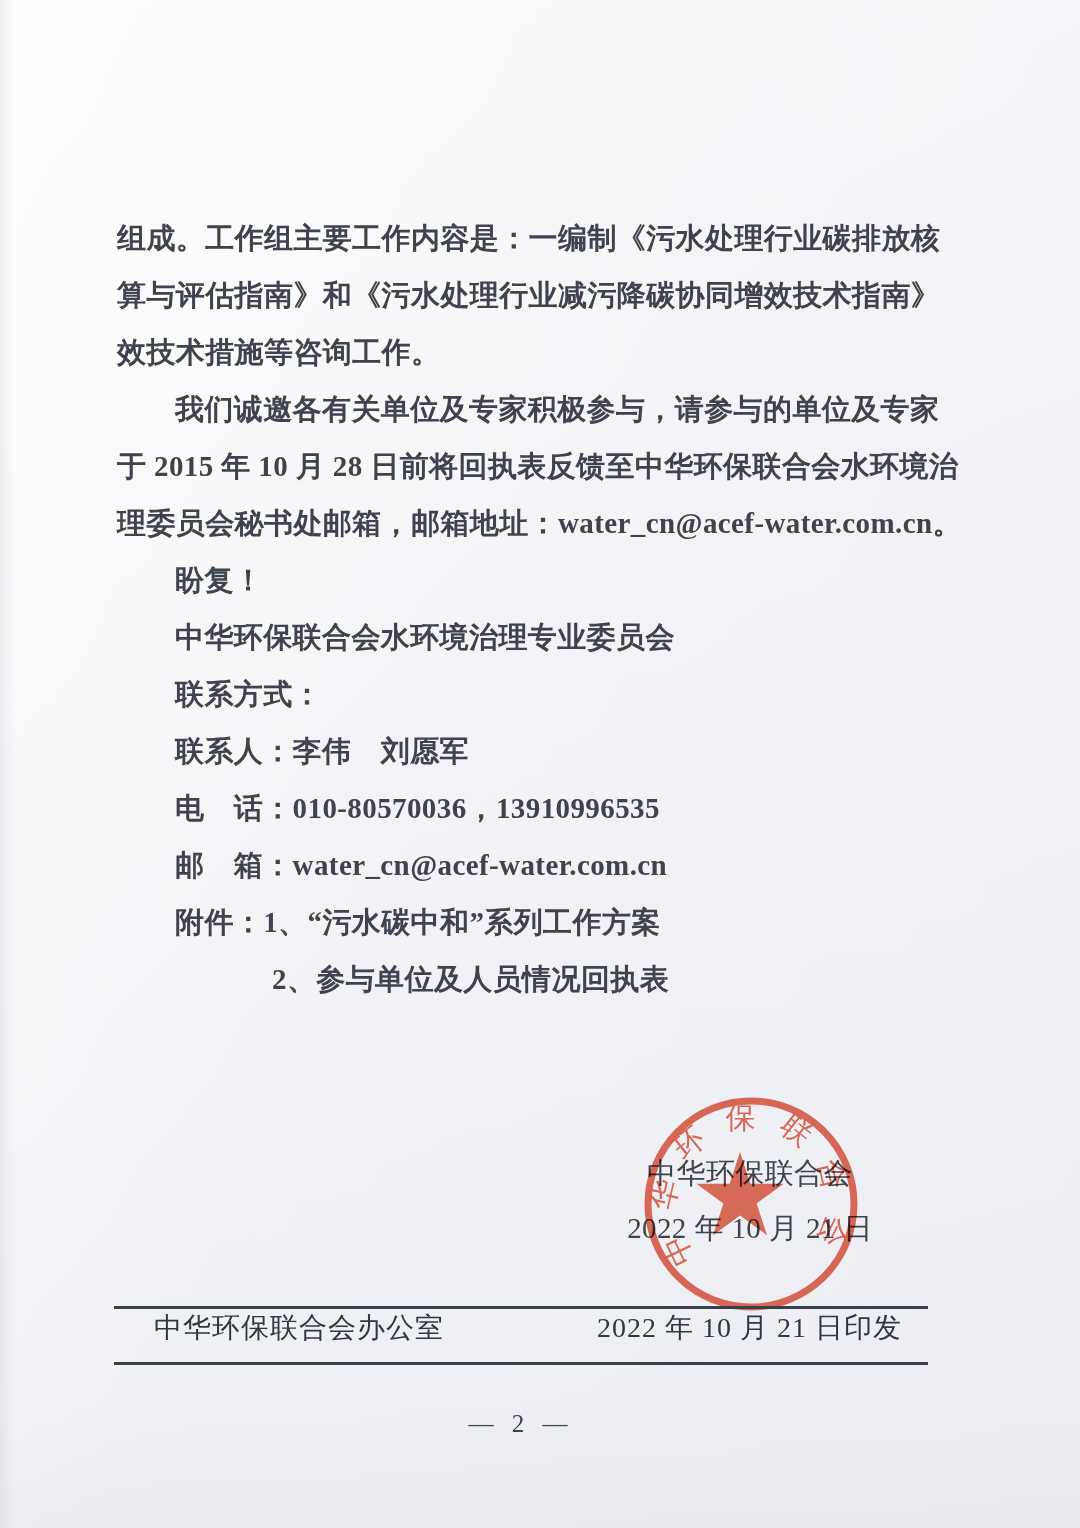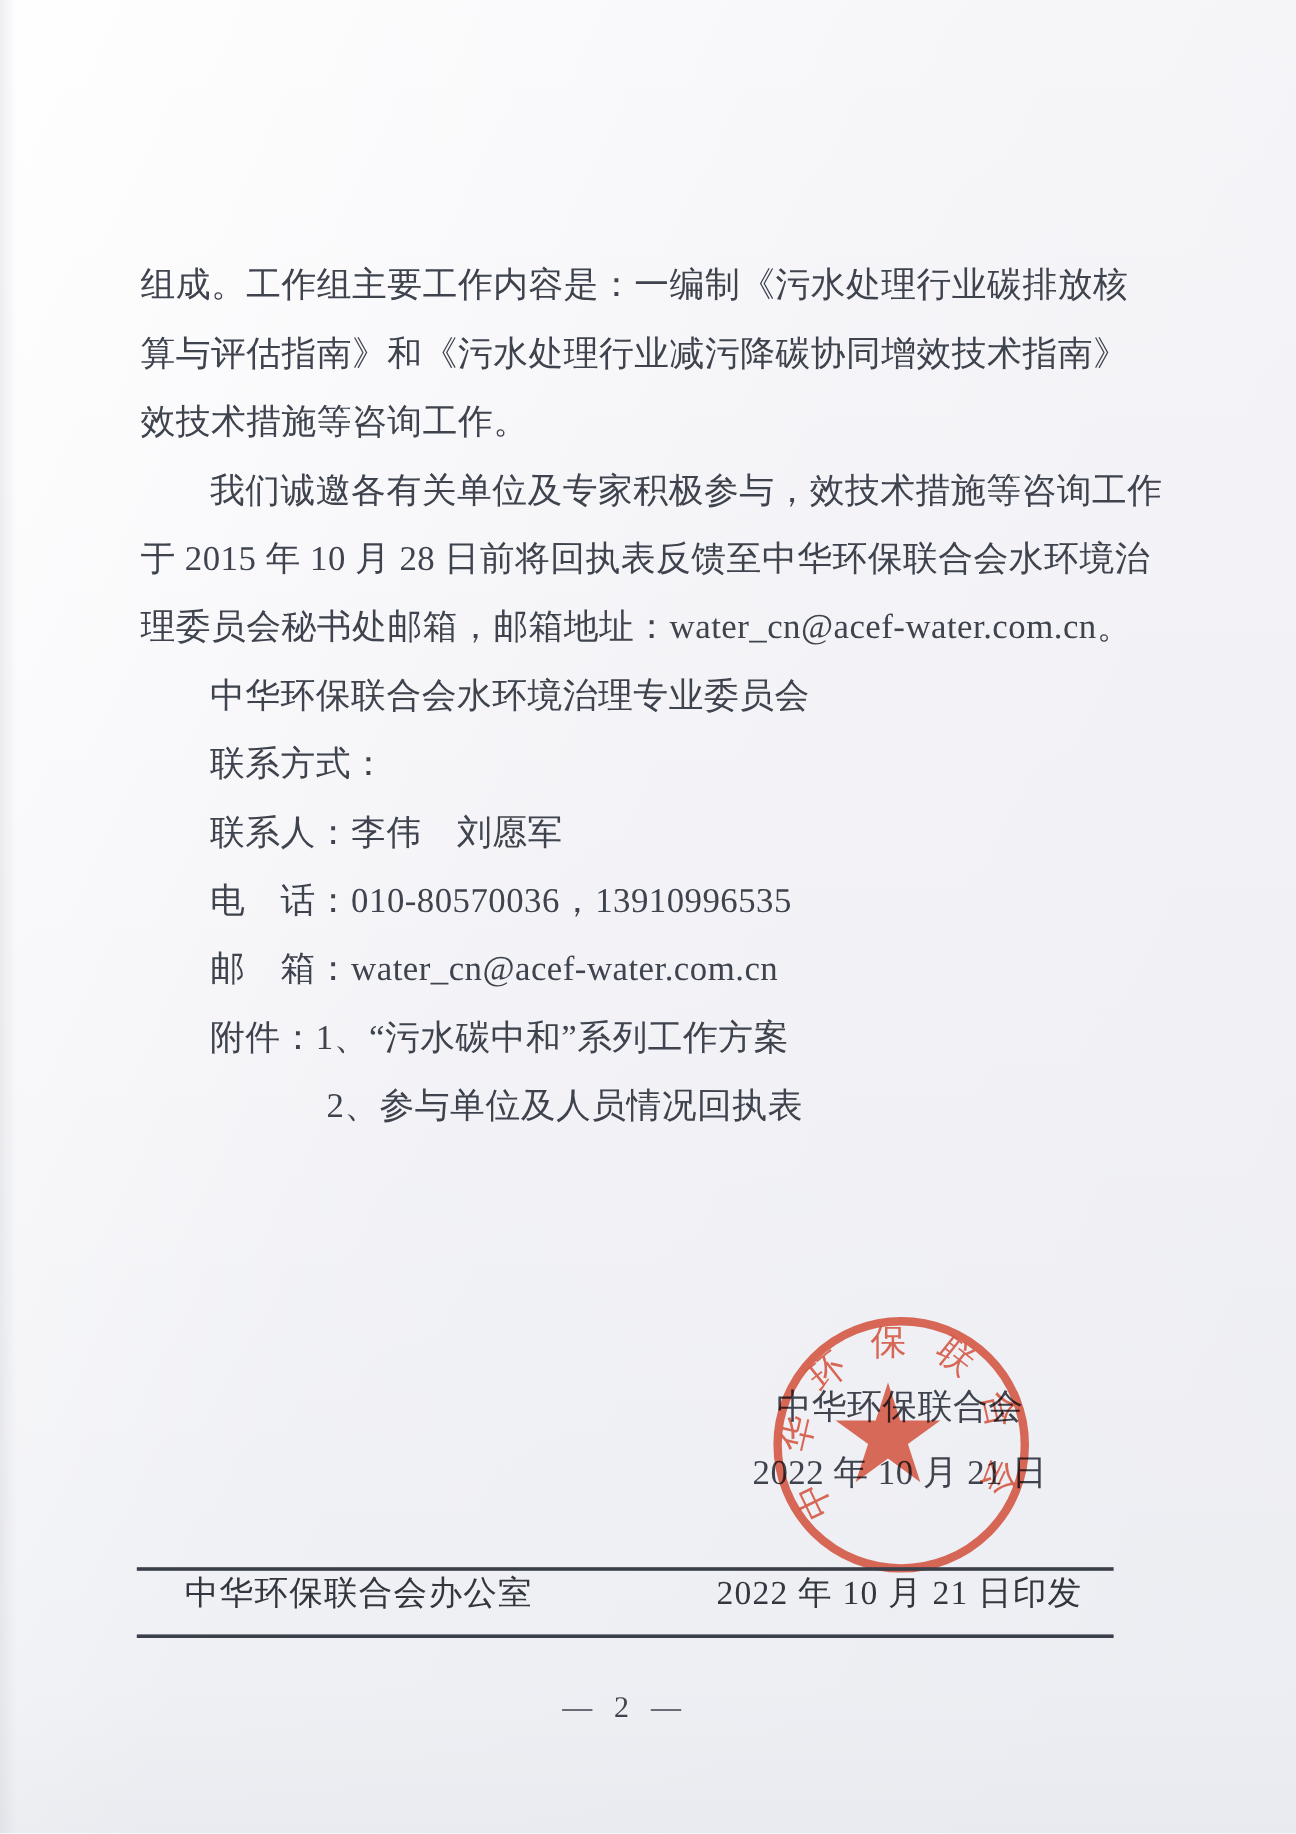--- a/index.html
+++ b/index.html
@@ -26,21 +26,21 @@
     position: absolute;
     left: 117px;
     top: 210px;
     width: 822px;
     font-size: 29px;
     line-height: 57px;
     color: #3e434e;
     letter-spacing: 0.4px;
     white-space: nowrap;
   }
-  .line { height: 57px; }
+  .line { height: 57px; font-weight: bold; }
   .indent-1 { padding-left: 58px; }
   .indent-2 { padding-left: 155px; }
   .signature {
     position: absolute;
     left: 535px;
     top: 1146px;
     width: 430px;
     text-align: center;
     font-size: 29px;
     line-height: 55px;
@@ -85,23 +85,24 @@
 </style>
 </head>
 <body>
 
 <div class="paper"></div>
 
 <div class="body-text">
   <div class="line">组成。工作组主要工作内容是：一编制《污水处理行业碳排放核</div>
   <div class="line">算与评估指南》和《污水处理行业减污降碳协同增效技术指南》</div>
   <div class="line">效技术措施等咨询工作。</div>
-  <div class="line indent-1">我们诚邀各有关单位及专家积极参与，效技术措施等咨询工作</div>
+  <div class="line indent-1">我们诚邀各有关单位及专家积极参与，请参与的单位及专家</div>
   <div class="line">于 2015 年 10 月 28 日前将回执表反馈至中华环保联合会水环境治</div>
   <div class="line">理委员会秘书处邮箱，邮箱地址：water_cn@acef-water.com.cn。</div>
+  <div class="line indent-1">盼复！</div>
   <div class="line indent-1">中华环保联合会水环境治理专业委员会</div>
   <div class="line indent-1">联系方式：</div>
   <div class="line indent-1">联系人：李伟　刘愿军</div>
   <div class="line indent-1">电　话：010-80570036，13910996535</div>
   <div class="line indent-1">邮　箱：water_cn@acef-water.com.cn</div>
   <div class="line indent-1">附件：1、“污水碳中和”系列工作方案</div>
   <div class="line indent-2">2、参与单位及人员情况回执表</div>
 </div>
 
 <div class="signature">

